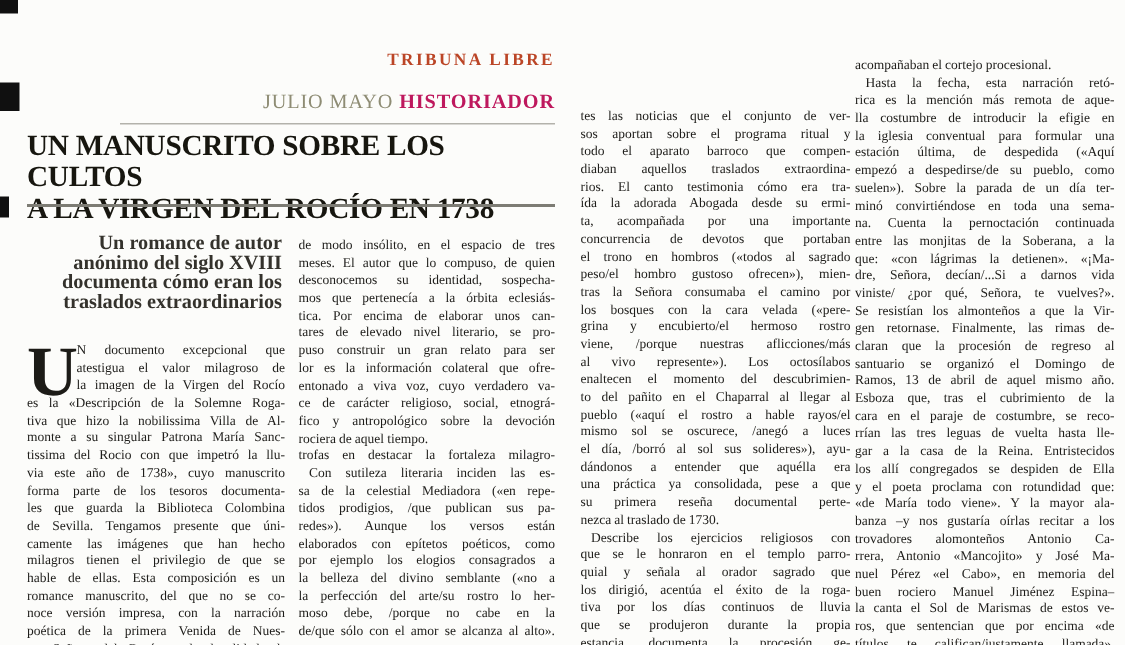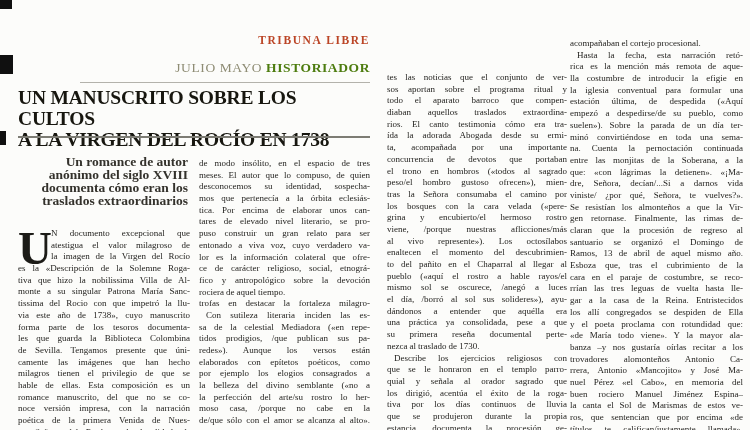--- a/index.html
+++ b/index.html
@@ -20,21 +20,21 @@
 
   .kicker{
     position:absolute;left:18px;top:34px;width:352px;
     text-align:right;font-size:11.5px;font-weight:bold;
     letter-spacing:1.6px;color:#bb4526;
   }
   .byline{
     position:absolute;left:18px;top:60px;width:352px;
     text-align:right;font-size:13.5px;letter-spacing:.6px;color:#8e8c74;
   }
-  .byline .role{font-weight:bold;color:#4d7c0f;}
+  .byline .role{font-weight:bold;color:#be185d;}
   .rule{position:absolute;}
   .rule-byline{left:80px;top:82px;width:290px;height:1px;background:#b3b2ab;}
   .headline{
     position:absolute;left:18px;top:87px;width:352px;
     text-align:left;font-weight:bold;font-size:19.5px;line-height:21px;
     color:#17160f;letter-spacing:-0.2px;
   }
   .rule-headline{left:18px;top:136px;width:352px;height:2px;background:#7d7c74;}
 
   .standfirst{
@@ -119,35 +119,35 @@
       <div class="line">tra Señora del Rocío a la localidad al-</div>
     </div>
   <div class="col col2">
       <div class="line">de modo insólito, en el espacio de tres</div>
       <div class="line">meses. El autor que lo compuso, de quien</div>
       <div class="line">desconocemos su identidad, sospecha-</div>
       <div class="line">mos que pertenecía a la órbita eclesiás-</div>
       <div class="line">tica. Por encima de elaborar unos can-</div>
       <div class="line">tares de elevado nivel literario, se pro-</div>
       <div class="line">puso construir un gran relato para ser</div>
+      <div class="line">lor es la información colateral que ofre-</div>
       <div class="line">entonado a viva voz, cuyo verdadero va-</div>
-      <div class="line">lor es la información colateral que ofre-</div>
       <div class="line">ce de carácter religioso, social, etnográ-</div>
       <div class="line">fico y antropológico sobre la devoción</div>
       <div class="line end">rociera de aquel tiempo.</div>
       <div class="line">trofas en destacar la fortaleza milagro-</div>
       <div class="line ind">Con sutileza literaria inciden las es-</div>
       <div class="line">sa de la celestial Mediadora («en repe-</div>
       <div class="line">tidos prodigios, /que publican sus pa-</div>
       <div class="line">redes»). Aunque los versos están</div>
       <div class="line">elaborados con epítetos poéticos, como</div>
       <div class="line">por ejemplo los elogios consagrados a</div>
       <div class="line">la belleza del divino semblante («no a</div>
       <div class="line">la perfección del arte/su rostro lo her-</div>
-      <div class="line">moso casa, /porque no cabe en la</div>
+      <div class="line">moso debe, /porque no cabe en la</div>
       <div class="line">de/que sólo con el amor se alcanza al alto».</div>
     </div>
   <div class="col col3">
       <div class="line">tes las noticias que el conjunto de ver-</div>
       <div class="line">sos aportan sobre el programa ritual y</div>
       <div class="line">todo el aparato barroco que compen-</div>
       <div class="line">diaban aquellos traslados extraordina-</div>
       <div class="line">rios. El canto testimonia cómo era tra-</div>
       <div class="line">ída la adorada Abogada desde su ermi-</div>
       <div class="line">ta, acompañada por una importante</div>

